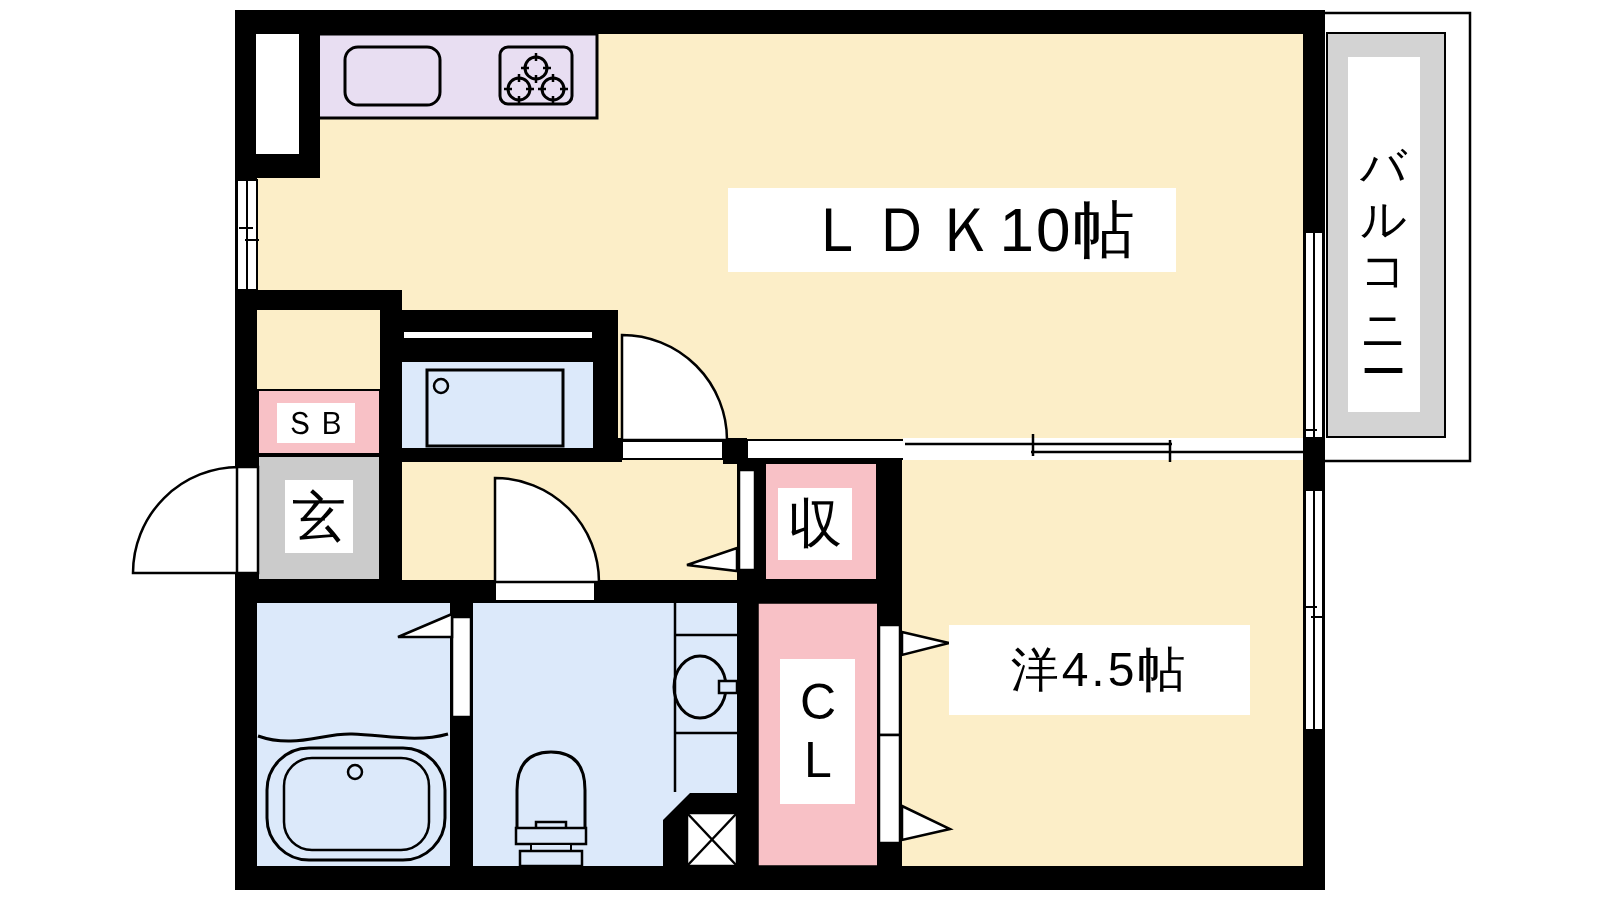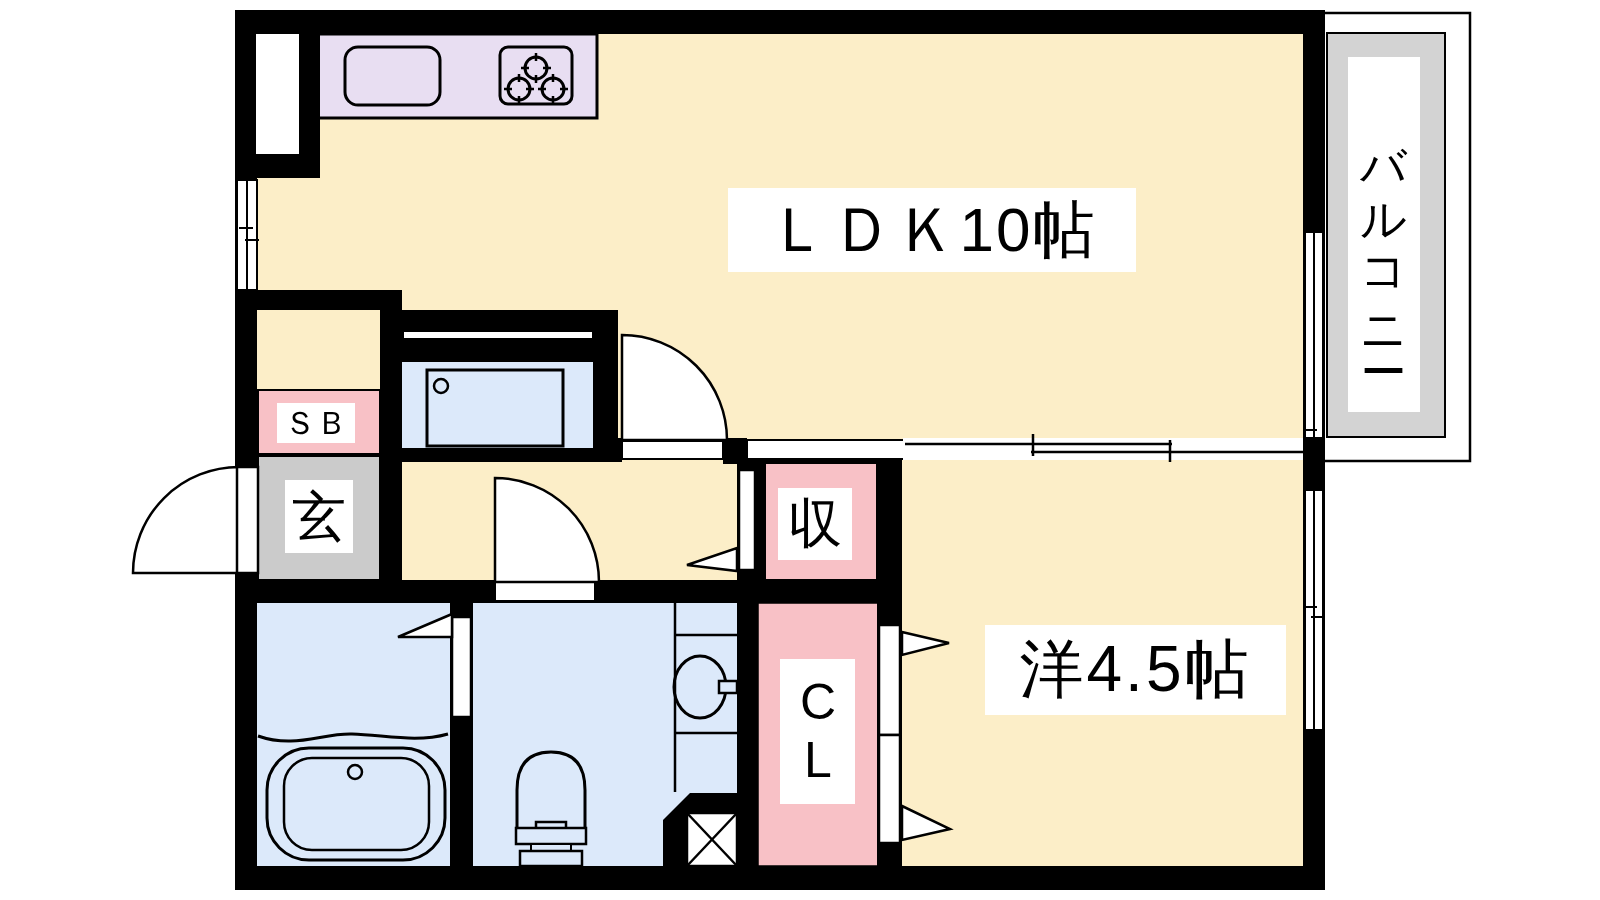--- a/index.html
+++ b/index.html
@@ -174,23 +174,23 @@
   </g>
 
   <g>
     <rect x="879" y="625" width="21" height="110" fill="#ffffff" stroke="#000" stroke-width="2.5"></rect>
     <rect x="879" y="735" width="21" height="108" fill="#ffffff" stroke="#000" stroke-width="2.5"></rect>
     <polygon points="902,632 949,643 902,655" fill="#ffffff" stroke="#000" stroke-width="2.5"></polygon>
     <polygon points="902,806 950,829 902,840" fill="#ffffff" stroke="#000" stroke-width="2.5"></polygon>
   </g>
 </svg>
 
-<div class="lbl" style="left:728px;top:188px;width:408px;height:84px;font-size:62px;letter-spacing:2px;">ＬＤＫ10帖</div>
+<div class="lbl" style="left:728px;top:188px;width:408px;height:84px;font-size:62px;letter-spacing:2px;padding-left:40px;">ＬＤＫ10帖</div>
 
-<div class="lbl" style="left:949px;top:625px;width:301px;height:90px;font-size:64px;letter-spacing:3px;margin-left:36px;">洋4.5帖</div>
+<div class="lbl" style="left:949px;top:625px;width:301px;height:90px;font-size:48px;letter-spacing:3px;">洋4.5帖</div>
 
 <div class="lbl vert" style="left:1348px;top:57px;width:72px;height:355px;font-size:46px;">バルコニー</div>
 
 <div class="lbl" style="left:277px;top:403px;width:78px;height:40px;font-size:32px;">ＳＢ</div>
 
 <div class="lbl" style="left:285px;top:480px;width:68px;height:73px;font-size:54px;">玄</div>
 
 <div class="lbl" style="left:778px;top:488px;width:74px;height:72px;font-size:54px;">収</div>
 
 <div class="lbl vert" style="left:780px;top:659px;width:75px;height:145px;font-size:50px;letter-spacing:2px;">CL</div>

